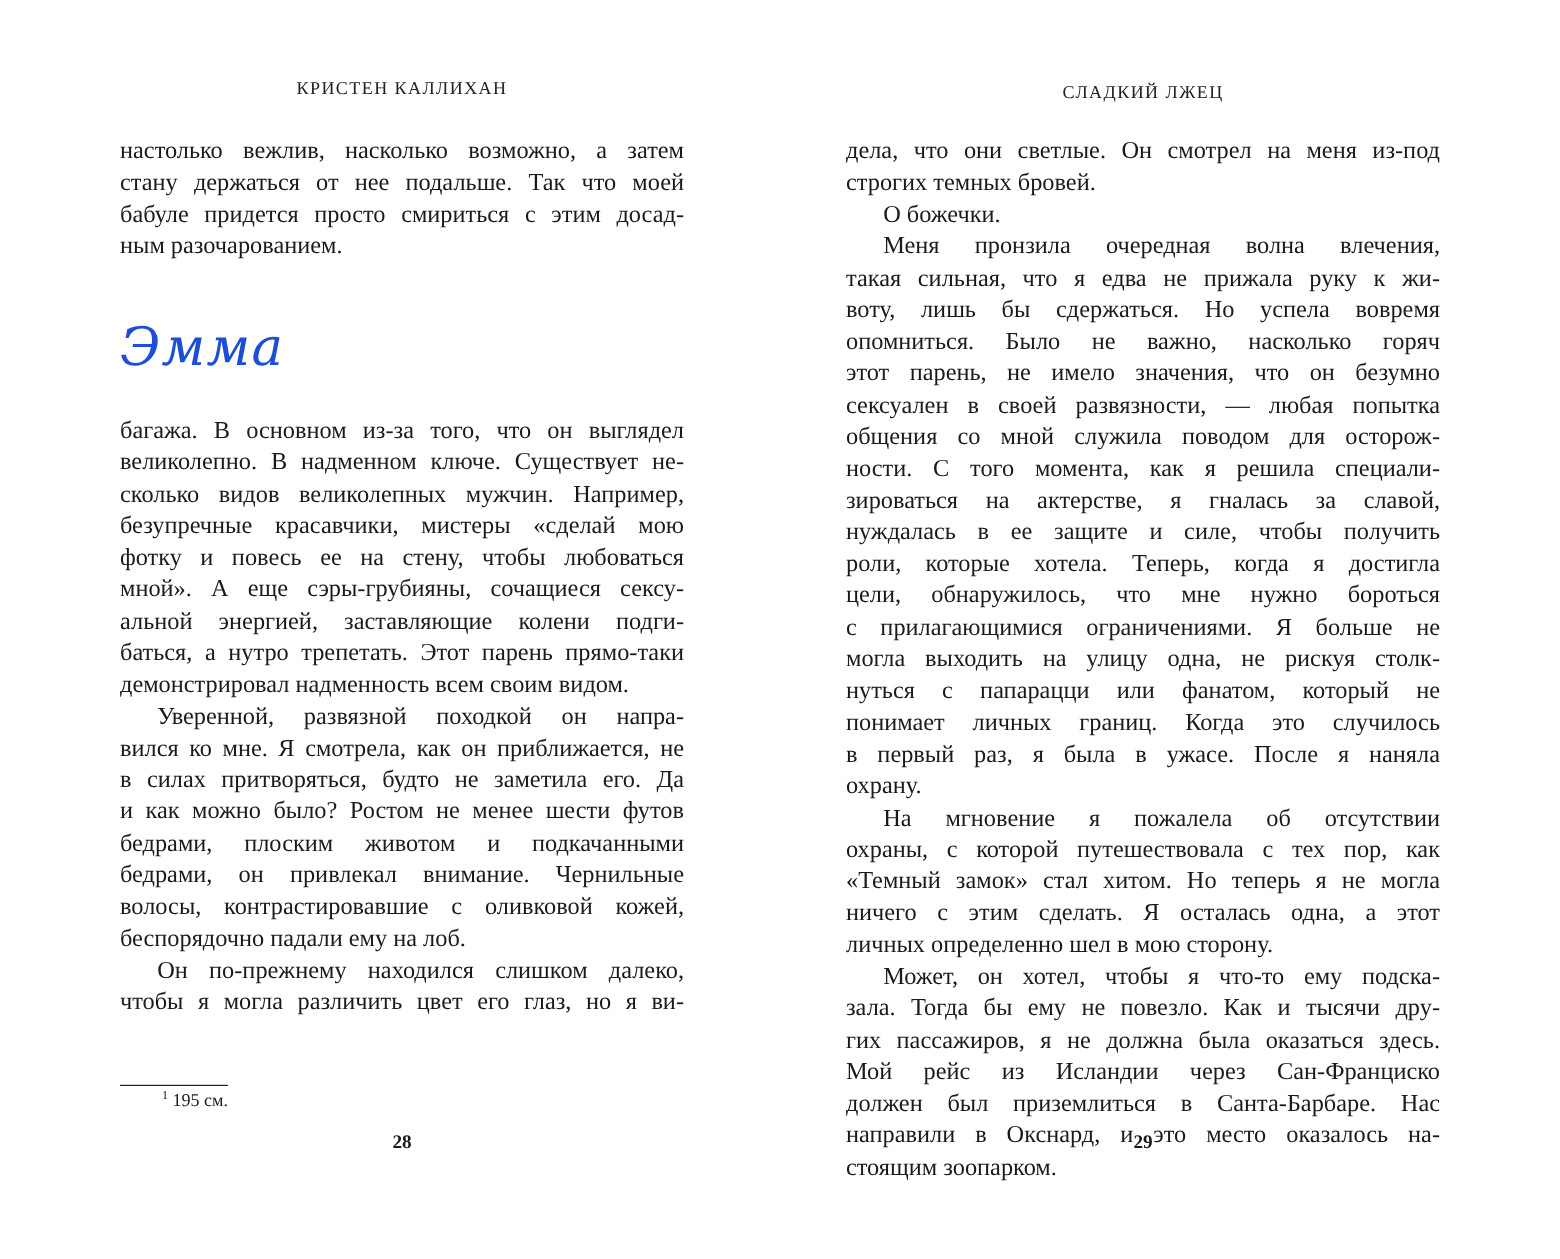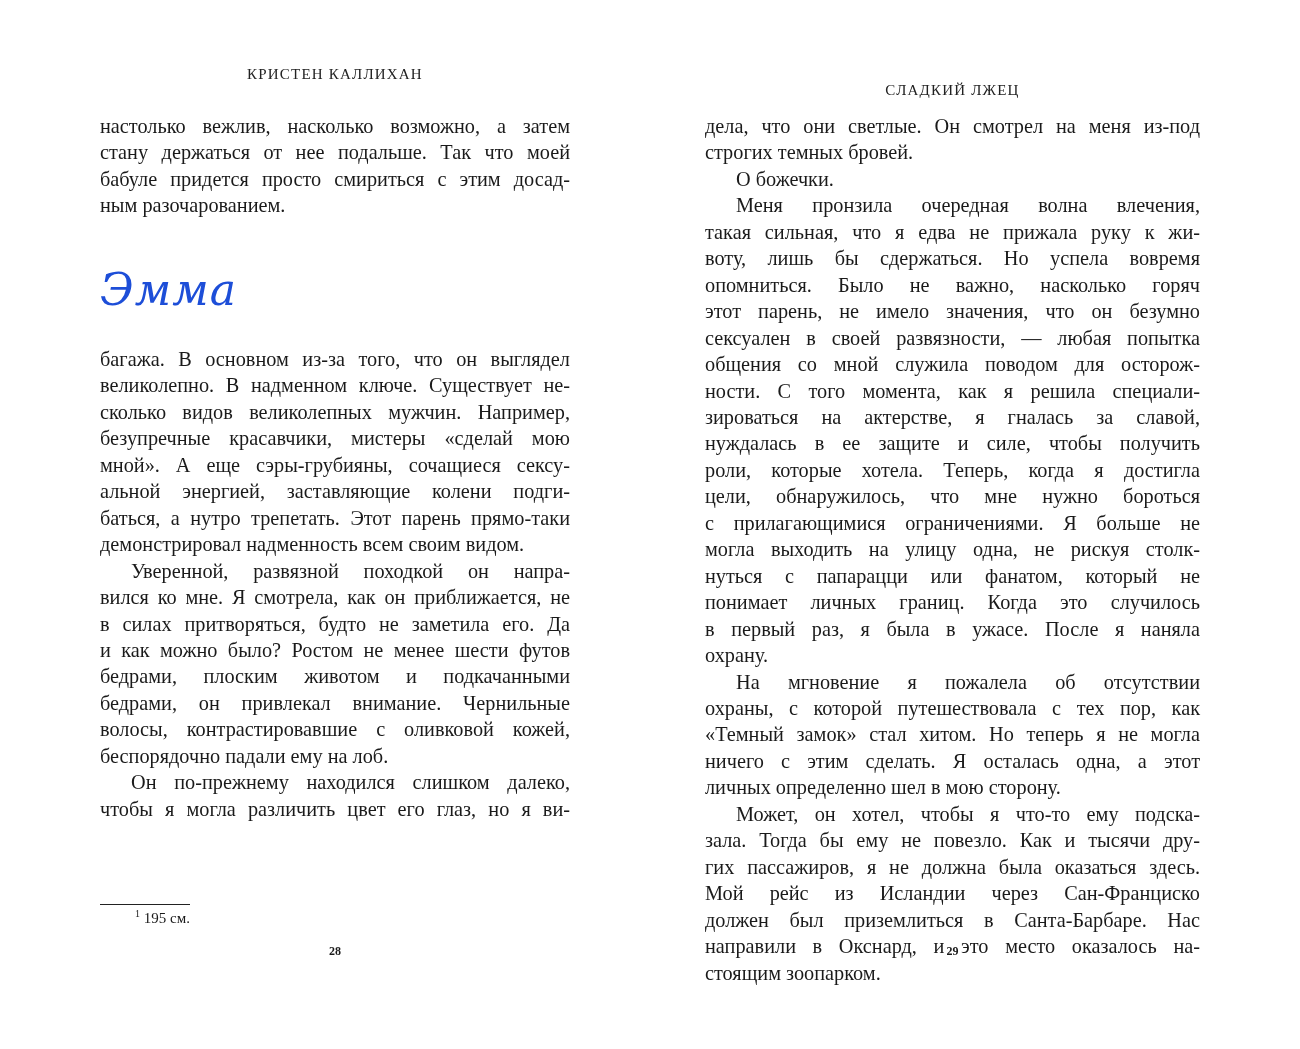--- a/index.html
+++ b/index.html
@@ -26,21 +26,21 @@
     .running-head {
       position: absolute;
       top: 66px;
       left: 0;
       right: 0;
       text-align: center;
       font-size: 15px;
       letter-spacing: 1.2px;
       color: #222;
     }
-    .page-right .running-head { top: 82px; }
+    .page-right .running-head { top: 70px; }
 
     .text-block {
       position: absolute;
       left: 0;
       right: 0;
       font-size: 20.3px;
       line-height: 26.45px;
       text-align: justify;
       text-align-last: justify;
     }
@@ -91,21 +91,21 @@
       font-size: 10px;
       vertical-align: super;
       line-height: 0;
     }
     .folio {
       position: absolute;
       top: 944px;
       left: 0;
       right: 0;
       text-align: center;
-      font-size: 12px;
+      font-size: 16px;
       font-weight: bold;
     }
   </style>
 </head>
 <body>
 
 <div class="page page-left">
   <div class="running-head">КРИСТЕН  КАЛЛИХАН</div>
 
   <div class="text-block left-top">
@@ -115,20 +115,21 @@
     <span class="line last">ным разочарованием.</span>
   </div>
 
   <div class="chapter-heading">Эмма</div>
 
   <div class="text-block left-body">
     <span class="line" style="display: block;">багажа. В основном из-за того, что он выглядел</span>
     <span class="line" style="display: block;">великолепно. В надменном ключе. Существует не-</span>
     <span class="line" style="display: block;">сколько видов великолепных мужчин. Например,</span>
     <span class="line" style="display: block;">безупречные красавчики, мистеры «сделай мою</span>
+    <span class="line" style="display: block;">фотку и повесь ее на стену, чтобы любоваться</span>
     <span class="line" style="display: block;">мной». А еще сэры-грубияны, сочащиеся сексу-</span>
     <span class="line" style="display: block;">альной энергией, заставляющие колени подги-</span>
     <span class="line" style="display: block;">баться, а нутро трепетать. Этот парень прямо-таки</span>
     <span class="line last">демонстрировал надменность всем своим видом.</span>
     <span class="line indent" style="display: block;">Уверенной, развязной походкой он напра-</span>
     <span class="line" style="display: block;">вился ко мне. Я смотрела, как он приближается, не</span>
     <span class="line" style="display: block;">в силах притворяться, будто не заметила его. Да</span>
     <span class="line" style="display: block;">и как можно было? Ростом не менее шести футов</span>
     <span class="line" style="display: block;">бедрами, плоским животом и подкачанными</span>
     <span class="line" style="display: block;">бедрами, он привлекал внимание. Чернильные</span>

